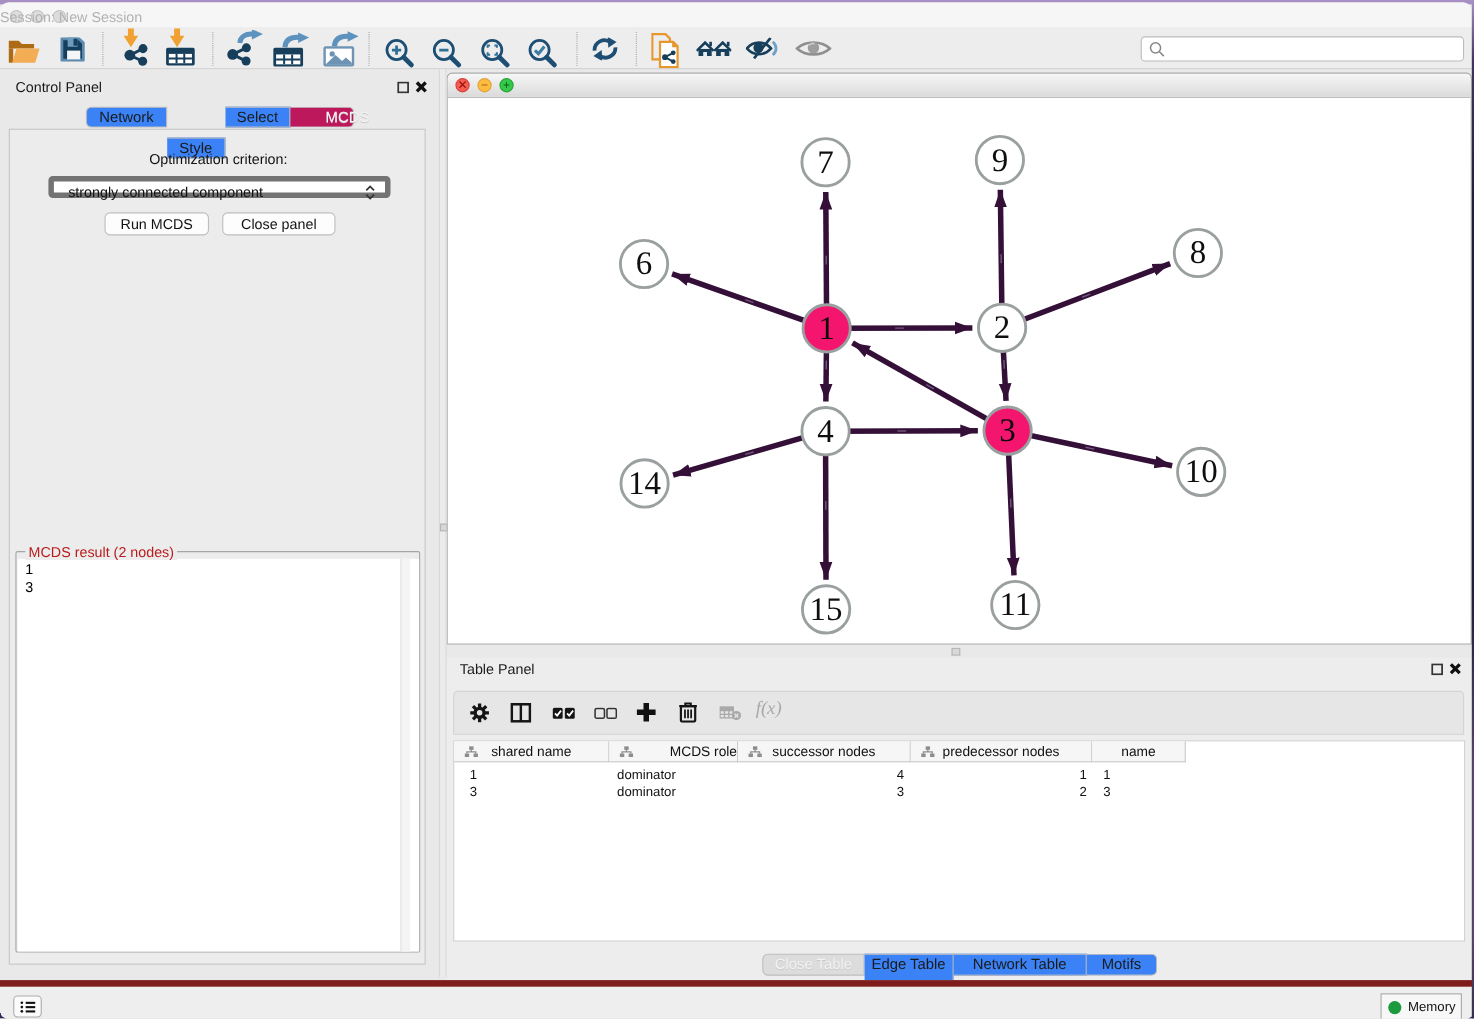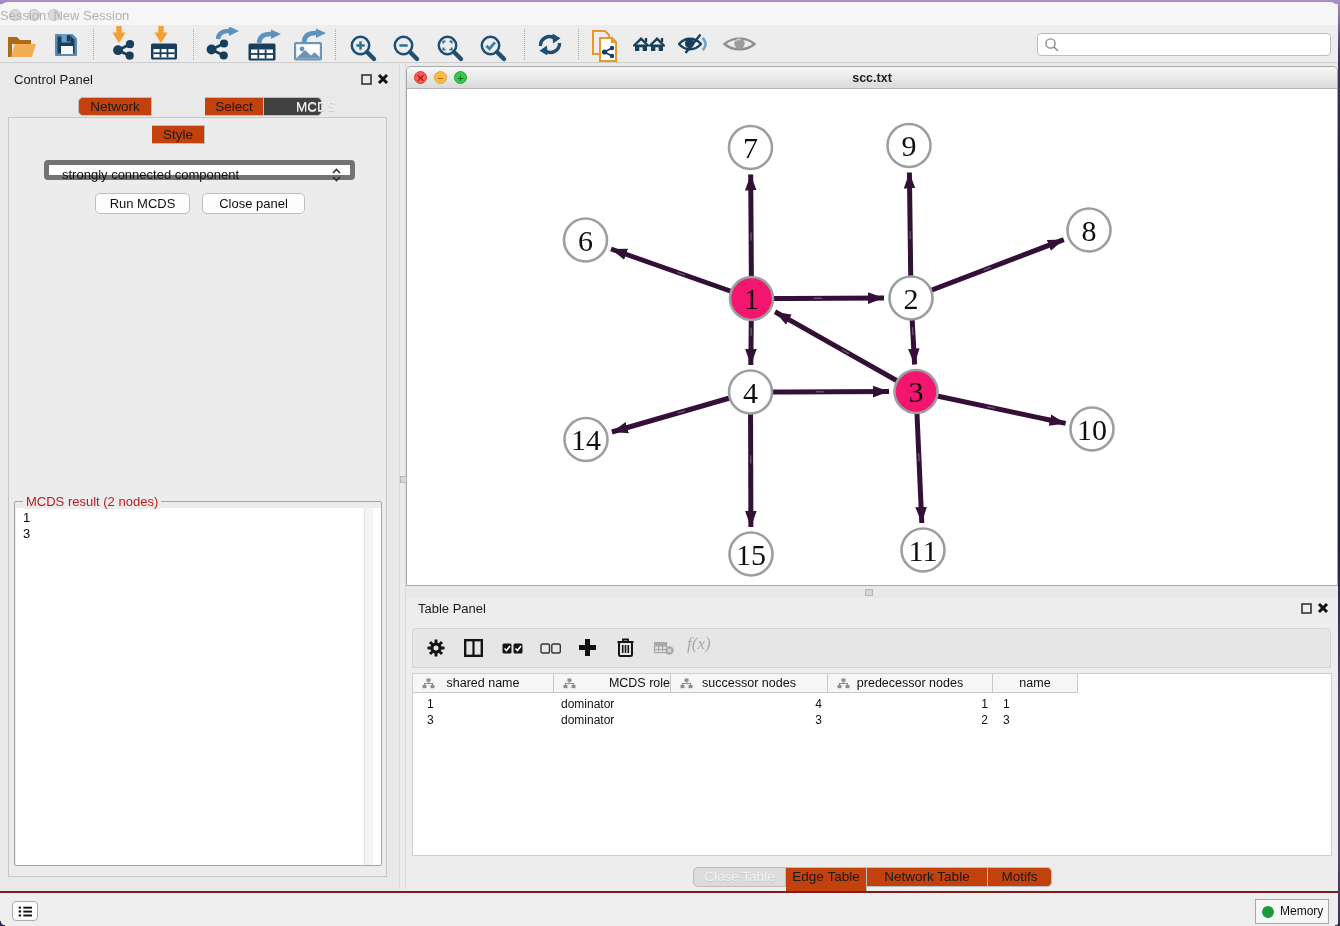--- a/index.html
+++ b/index.html
@@ -13,21 +13,21 @@
 .tl-circle { width:12px; height:12px; border-radius:50%; background:#dcdcdc; border:1px solid #c3c3c3; top:7px; }
 #title-text { width:100%; top:6px; text-align:left; font-size:13px; color:#b2b2b2; }
 #toolbar { left:0; top:25px; width:1338px; height:38px; background:#ededed; border-bottom:1px solid #cfcfcf; }
 .tsep { top:4px; width:0px; height:31px; border-left:1px dotted #a9a9a9; }
 #searchbox { left:1037px; top:8px; width:294px; height:23px; background:#fff; border:1px solid #bcbcbc; border-radius:4px; }
 
 
 #cp { left:0; top:63px; width:400px; height:828px; background:#e9e9e9; }
 #cp-title { left:14px; top:9px; font-size:13px; color:#1a1a1a; }
 #cp-box { left:8px; top:54px; width:379px; height:760px; background:#ececec; border:1px solid #c6c6c6; }
-.seg { height:19px; border:1px solid #bdbdbd; background:#c2410c; font-size:13.5px; color:#1a1a1a; text-align:center; line-height:17px; }
+.seg { height:19px; border:1px solid #bdbdbd; background:#3b82f6; font-size:13.5px; color:#1a1a1a; text-align:center; line-height:17px; }
 #opt-label { left:9px; top:74px; width:379px; text-align:center; font-size:13px; color:#111; }
 #cp-select { left:44px; top:97px; width:311px; height:20px; background:#fff; border:5px solid #737373; border-radius:4px; font-size:13px; color:#111; line-height:20px; padding-left:13px; }
 .btn { height:21px; background:#fdfdfd; border:1px solid #bdbdbd; border-radius:5px; font-size:13px; color:#111; text-align:center; line-height:20px; }
 #fieldset { left:14px; top:438px; width:368px; height:365px; border:1px solid #a5a5a5; border-radius:2px; }
 #fs-legend { left:8px; top:-8px; background:#ececec; padding:0 3px; font-size:13px; color:#b91c1c; }
 #fs-white { left:1px; top:6px; width:365px; height:357px; background:#fff; }
 #fs-scroll { right:8px; top:0px; width:9px; height:357px; background:#f4f4f4; border-left:1px solid #e2e2e2; }
 
 
 #netwin { left:406px; top:66px; width:932px; height:520px; background:#fff; border:1px solid #a9a9a9; border-radius:5px 5px 0 0; }
@@ -36,21 +36,21 @@
 #nw-title { width:100%; top:4px; text-align:center; font-size:12.5px; font-weight:bold; color:#222; }
 
 
 #tp { left:406px; top:598px; width:932px; height:293px; background:#ededed; }
 #tp-title { left:12px; top:3px; font-size:13px; color:#1a1a1a; }
 #tp-table { left:6px; top:75px; width:920px; height:183px; background:#fff; border:1px solid #cfcfcf; }
 .th-cell { top:0; height:19px; background:#f6f6f6; border-right:1px solid #c9c9c9; border-bottom:1px solid #c9c9c9; font-size:12.5px; color:#111; text-align:center; line-height:18px; }
 .td { font-size:12px; color:#111; }
 
 
-#statusbar { left:0; top:891px; width:1340px; height:35px; background:#eeeeee; border-top:2px solid #7f1d1d; }
+#statusbar { left:0; top:891px; width:1340px; height:35px; background:#eeeeee; border-top:6px solid #7f1d1d; }
 #mem-btn { left:1255px; top:6px; width:74px; height:25px; background:#f7f7f7; border:1px solid #a8a8a8; font-size:12px; color:#111; }
 #list-btn { left:12px; top:8px; width:26px; height:20px; background:#fbfbfb; border:1px solid #ababab; border-radius:4px; }
 #rightsliver { left:1338px; top:0; width:2px; height:926px; background:linear-gradient(#a98fc6 0%,#433463 6%,#1d1d3e 20%,#1d1d3e 58%,#554470 75%,#554470 92%,#3a2f55 100%); }
 </style>
 </head>
 <body>
 <div class="abs" id="purple"></div>
 <div class="abs" id="titlebar">
   <div class="abs tl-circle" style="left:9px;"></div>
   <div class="abs tl-circle" style="left:28px;"></div>
@@ -208,21 +208,22 @@
   <svg class="abs" style="left:361px;top:11px;" width="11" height="11" viewBox="0 0 11 11">
       <rect x="1" y="1" width="9" height="9" fill="none" stroke="#333" stroke-width="1.6"></rect>
     </svg>
   <svg class="abs" style="left:377px;top:10px;" width="12" height="12" viewBox="0 0 12 12">
       <path d="M2 2 L10 10 M10 2 L2 10" stroke="#111" stroke-width="3"></path>
     </svg>
   <div class="abs" id="cp-box"></div>
   <div class="abs seg" style="left:78px;top:34px;width:74px;border-radius:5px 0 0 5px;">Network</div>
   <div class="abs seg" style="left:152px;top:34px;width:53px;border-left:none;margin-top:28px;">Style</div>
   <div class="abs seg" style="left:205px;top:34px;width:59px;border-left:none;">Select</div>
-  <div class="abs seg" style="left:264px;top:34px;width:58px;border-left:none;border-radius:0 5px 5px 0;background:#404040;color:#f2f2f2;text-shadow:0 1px 0 #c9c9c9;padding-left:32px;">MCDS</div>
+  <div class="abs seg" style="left:264px;top:34px;width:58px;border-left:none;border-radius:0 5px 5px 0;background:#be185d;color:#f2f2f2;text-shadow:0 1px 0 #c9c9c9;padding-left:32px;">MCDS</div>
+  <div class="abs" id="opt-label">Optimization criterion:</div>
   <div class="abs" id="cp-select">strongly connected component
     <svg width="11" height="14" style="position:absolute;right:8px;top:3px;" viewBox="0 0 11 14">
         <path d="M2 5 L5.5 1.5 L9 5" fill="none" stroke="#333" stroke-width="1.6"></path>
         <path d="M2 9 L5.5 12.5 L9 9" fill="none" stroke="#333" stroke-width="1.6"></path>
       </svg>
   </div>
   <div class="abs btn" style="left:95px;top:130px;width:95px;">Run MCDS</div>
   <div class="abs btn" style="left:202px;top:130px;width:103px;">Close panel</div>
   <div class="abs" id="fieldset">
     <div class="abs" id="fs-white">
@@ -231,21 +232,20 @@
     </div>
     <div class="abs" id="fs-legend">MCDS result (2 nodes)</div>
   </div>
 </div>
 
 <div class="abs" id="netwin">
   <div class="abs" id="nw-titlebar">
     <div class="abs mac-btn" style="left:7px;background:#f75b51;border:1px solid #d5433b;color:#90140c;">✕</div>
     <div class="abs mac-btn" style="left:27px;background:#fdbc40;border:1px solid #dfa33b;color:#985712;">−</div>
     <div class="abs mac-btn" style="left:47px;background:#35c94b;border:1px solid #27a337;color:#0a630f;">+</div>
-    <div class="abs" id="nw-title">scc.txt</div>
   </div>
   <svg class="abs" style="left:0;top:22px;will-change:transform;" width="930" height="496" viewBox="0 0 930 496" id="graph">
     <defs>
         <marker id="arr" markerWidth="18" markerHeight="14" refX="16" refY="6.5" orient="auto" markerUnits="userSpaceOnUse">
           <path d="M0,0.7 L16,6.5 L0,12.3 z" fill="#341038"></path>
         </marker>
       </defs>
     <line x1="344.5" y1="209.5" x2="343.7" y2="85.5" stroke="#341038" stroke-width="5" marker-end="url(#arr)"></line>
     <line x1="344.1" y1="151.5" x2="344.1" y2="143.5" stroke="#6e5a7c" stroke-width="1.3"></line>
     <line x1="344.5" y1="209.5" x2="204.0" y2="160.0" stroke="#341038" stroke-width="5" marker-end="url(#arr)"></line>

